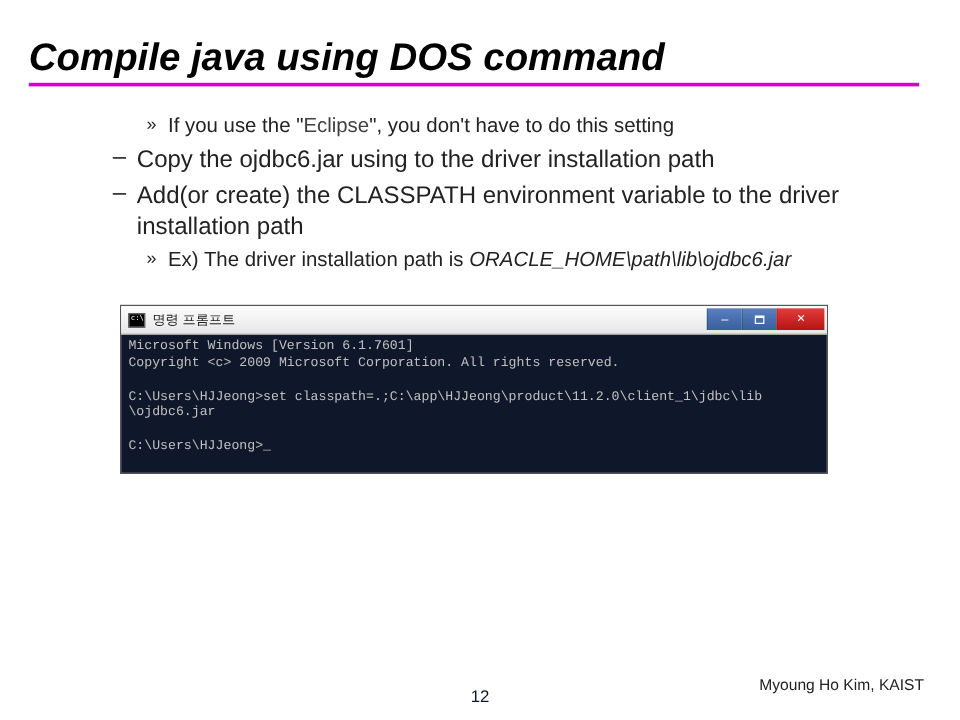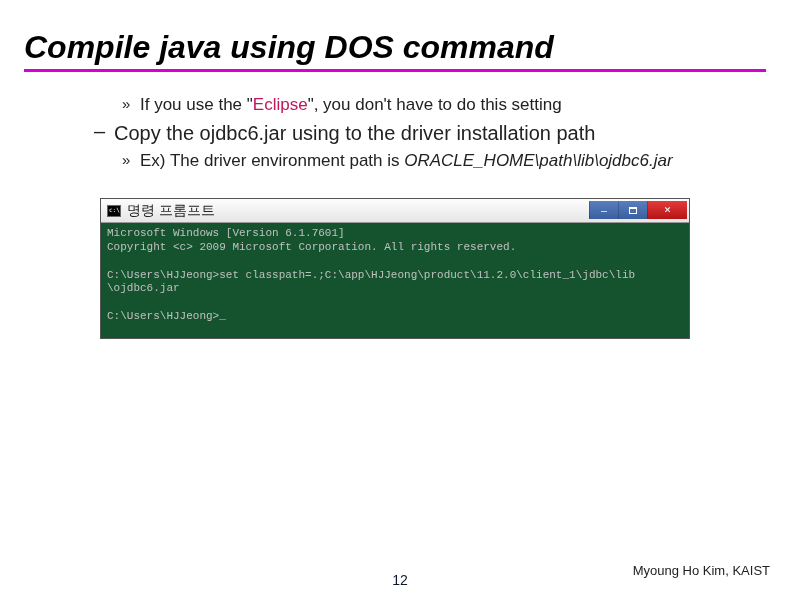--- a/index.html
+++ b/index.html
@@ -57,21 +57,21 @@
     line-height: 1.3;
   }
   .lvl2::before {
     content: "»";
     position: absolute;
     left: 0;
     top: 0;
     color: #222;
     font-size: 15px;
   }
-  .lvl2 .emph { color: #be185d; }
+  .lvl2 .emph { color: #404040; }
   .lvl3 {
     font-size: 20px;
     margin: 2px 0 4px 30px;
     position: relative;
     padding-left: 20px;
     line-height: 1.3;
   }
   .lvl3::before {
     content: "–";
     position: absolute;
@@ -120,21 +120,21 @@
   }
   .term-icon::after {
     content: "c:\\";
     color: #fff;
     font-size: 6px;
     font-family: monospace;
     position: absolute;
     left: 1px; top: 0;
   }
   .term-titlelabel {
-    font-size: 14px;
+    font-size: 11px;
     margin-left: 6px;
     color: #222;
     font-family: "Malgun Gothic","Arial",sans-serif;
   }
   .win-buttons {
     position: absolute;
     right: 2px;
     top: 2px;
     display: flex;
     gap: 0;
@@ -151,21 +151,21 @@
   }
   .btn-min { background: linear-gradient(#5a7fbf,#3a5f9f); }
   .btn-max { background: linear-gradient(#5a7fbf,#3a5f9f); }
   .btn-close { background: linear-gradient(#e43b3b,#b51414); width: 40px; }
   .win-btn span { display:inline-block; line-height:1; }
   .btn-min span::after { content:"_"; position:relative; top:-3px;}
   .btn-max span { width:8px;height:7px;border:1px solid #fff;border-top-width:2px;}
   .btn-close span::after { content:"✕"; font-size:9px;}
 
   .term-body {
-    background: #14532d;
+    background: #0f172a;
     color: #c0c0c0;
     font-family: "Consolas","Courier New",monospace;
     font-size: 11px;
     line-height: 1.25;
     padding: 4px 6px 14px 6px;
     min-height: 100px;
     white-space: pre;
     overflow: hidden;
   }
   .cursor { color: #c0c0c0; }
@@ -195,23 +195,24 @@
   <hr class="title-rule">
 
   <div class="content">
 
     <div class="lvl2">
       <span>If you use the "</span><span class="emph">Eclipse</span><span>", you don't have to do this setting</span>
     </div>
 
     <div class="lvl3">Copy the ojdbc6.jar using to the driver installation path</div>
 
+    <div class="lvl3">Add(or create) the CLASSPATH environment variable to the driver installation path</div>
 
     <div class="ex-line">
-      <span>Ex) The driver environment path is </span><span class="italic">ORACLE_HOME\path\lib\ojdbc6.jar</span>
+      <span>Ex) The driver installation path is </span><span class="italic">ORACLE_HOME\path\lib\ojdbc6.jar</span>
     </div>
   </div>
 
   <div class="term-wrap">
     <div class="term-titlebar">
       <div class="term-icon"></div>
       <div class="term-titlelabel">명령 프롬프트</div>
       <div class="win-buttons">
         <div class="win-btn btn-min">
             <span></span>

